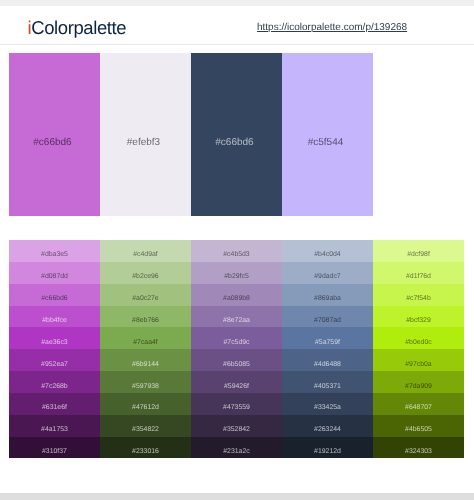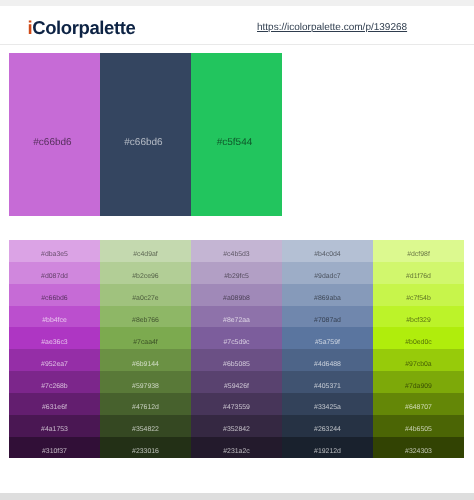--- a/index.html
+++ b/index.html
@@ -4,21 +4,21 @@
 <title>iColorpalette</title>
 <style>
   html,body{margin:0;padding:0;}
   body{width:474px;height:500px;background:#ffffff;
        font-family:"Liberation Sans",sans-serif;overflow:hidden;position:relative;
        -webkit-font-smoothing:antialiased;text-rendering:geometricPrecision;}
 
   .topbar{position:absolute;left:0;top:0;width:474px;height:6px;background:#f0f0f0;}
 
   .header{position:absolute;left:0;top:6px;width:474px;height:38px;border-bottom:1px solid #e9e9e9;}
-  .logo{position:absolute;left:27.5px;top:11px;font-size:18.5px;font-weight:bold;
+  .logo{position:absolute;left:27.5px;top:11px;font-size:18.5px;font-weight:normal;
         color:#0d2344;letter-spacing:-0.4px;white-space:nowrap;transform:translateZ(0);}
   .logo .i{color:#cf4a17;}
   .url{position:absolute;left:257px;top:16px;font-size:10px;color:#2f3d4e;
        white-space:nowrap;transform:translateZ(0);text-decoration:underline;}
 
   .palette{position:absolute;left:9px;top:53px;width:455px;height:163px;display:flex;}
   .sw{width:91px;height:163px;position:relative;}
   .sw .hex{position:absolute;left:0;right:4px;top:83.7px;text-align:center;
            font-size:10px;white-space:nowrap;transform:translateZ(0);}
 
@@ -37,24 +37,27 @@
 
 <div class="header">
   <div class="logo"><span class="i">i</span><span>Colorpalette</span></div>
   <div class="url">https://icolorpalette.com/p/139268</div>
 </div>
 
 <div class="palette">
   <div class="sw" style="background: rgb(198, 107, 214); color: rgba(0, 0, 0, 0.58);">
       <span class="hex">#c66bd6</span>
     </div>
+  <div class="sw" style="background: rgb(239, 235, 243); color: rgba(0, 0, 0, 0.58);">
+      <span class="hex">#efebf3</span>
+    </div>
   <div class="sw" style="background: rgb(52, 69, 96); color: rgba(255, 255, 255, 0.62);">
       <span class="hex">#c66bd6</span>
     </div>
-  <div class="sw" style="background: #22c55e; color: rgba(0, 0, 0, 0.58);">
+  <div class="sw" style="background: #c4b5fd; color: rgba(0, 0, 0, 0.58);">
       <span class="hex">#c5f544</span>
     </div>
 </div>
 
 <div class="grid">
   <div class="col">
       <div class="cell" style="background: rgb(219, 163, 229); color: rgba(0, 0, 0, 0.55);">
         <span class="hex">#dba3e5</span>
       </div>
       <div class="cell" style="background: rgb(208, 135, 221); color: rgba(0, 0, 0, 0.55);">

